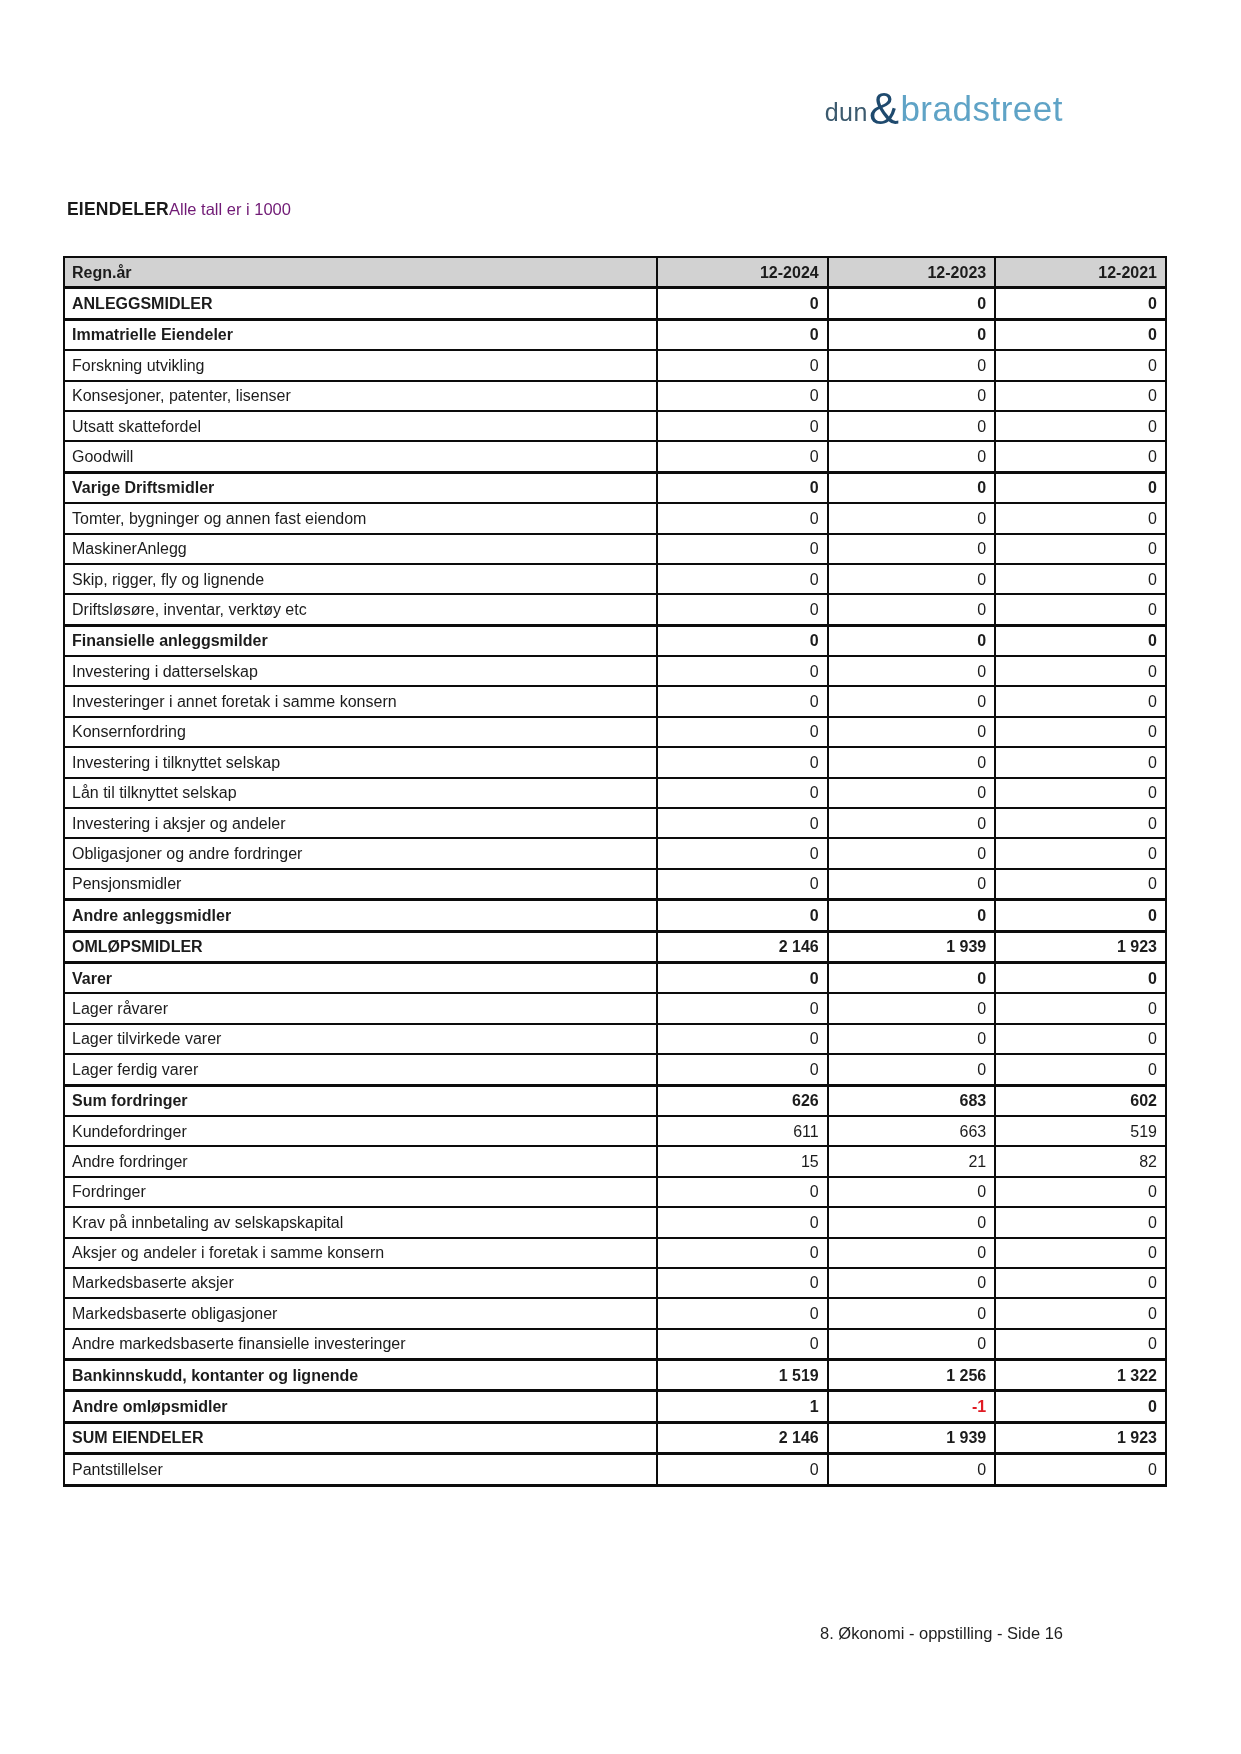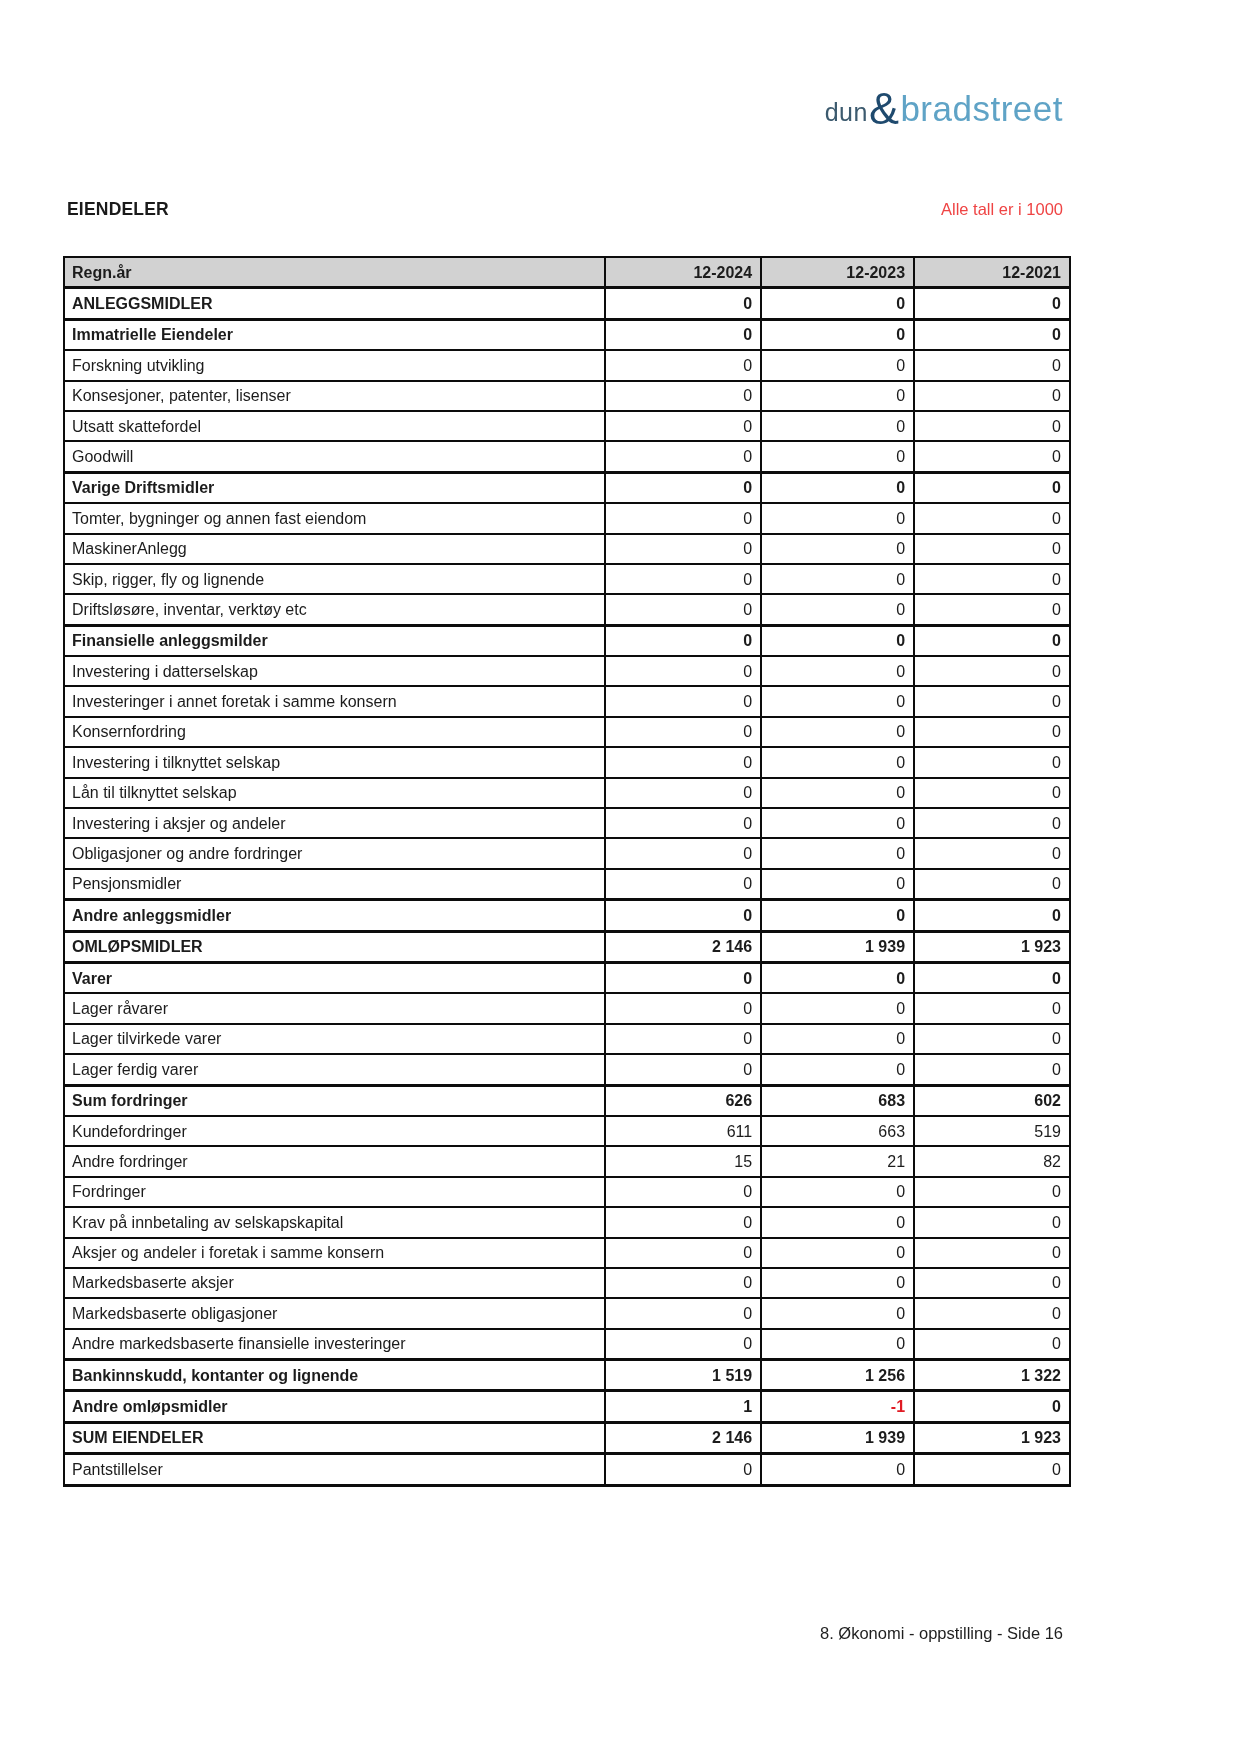--- a/index.html
+++ b/index.html
@@ -20,31 +20,31 @@
     letter-spacing:0.5px;
     user-select:none;
   }
   .logo .logo-dun{font-size:25px;font-weight:500;color:var(--logo-dun);}
   .logo .logo-amp{font-size:45px;font-weight:400;color:var(--logo-amp);margin:0 1px;position:relative;top:3px;}
   .logo .logo-brad{font-size:35px;font-weight:400;color:var(--logo-brad);}
   
   .title-row{
     position:absolute;
     left:67px;right:178px;top:199px;
-    display:flex;justify-content:space-between;align-items:baseline;
+    display:flex;align-items:baseline;
   }
   .title-row h1{
     margin:0;font-size:17.5px;font-weight:700;color:#1a1a1a;letter-spacing:0.2px;
   }
-  .title-row .note{font-size:16.5px;font-weight:400;color:#ef4444;}
+  .title-row .note{font-size:16.5px;font-weight:400;color:#701a75;}
   
   table.sheet{
     position:absolute;
     left:63px;top:256px;
-    width:1008px;
+    width:1104px;
     border-collapse:collapse;
     table-layout:fixed;
     font-size:16px;
   }
   table.sheet col.c-label{width:53.8%;}
   table.sheet col.c-y1{width:15.5%;}
   table.sheet col.c-y2{width:15.2%;}
   table.sheet col.c-y3{width:15.5%;}
   table.sheet th, table.sheet td{
     border:2px solid #0c0c0c;

